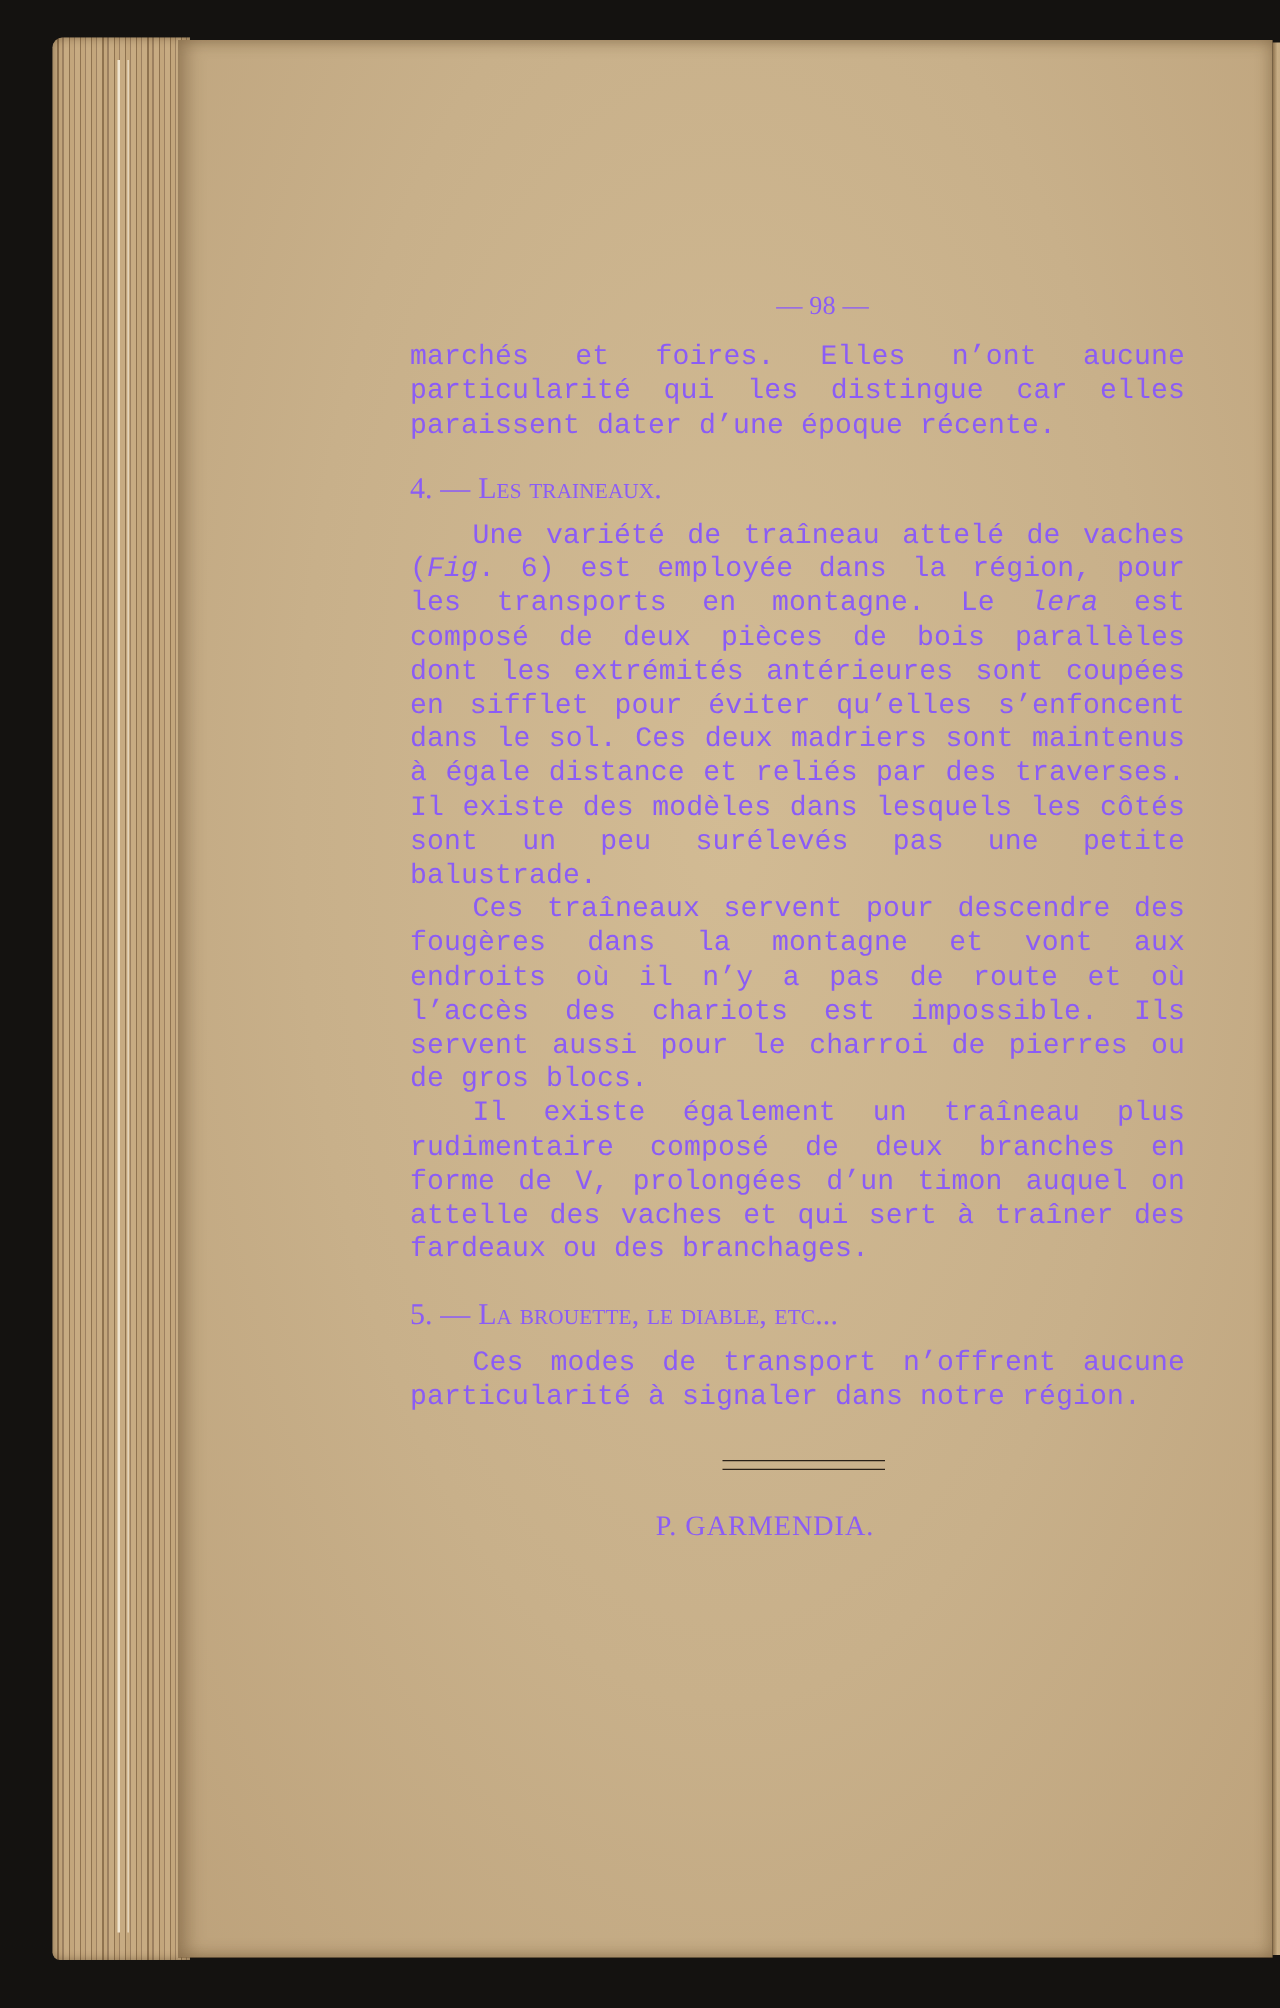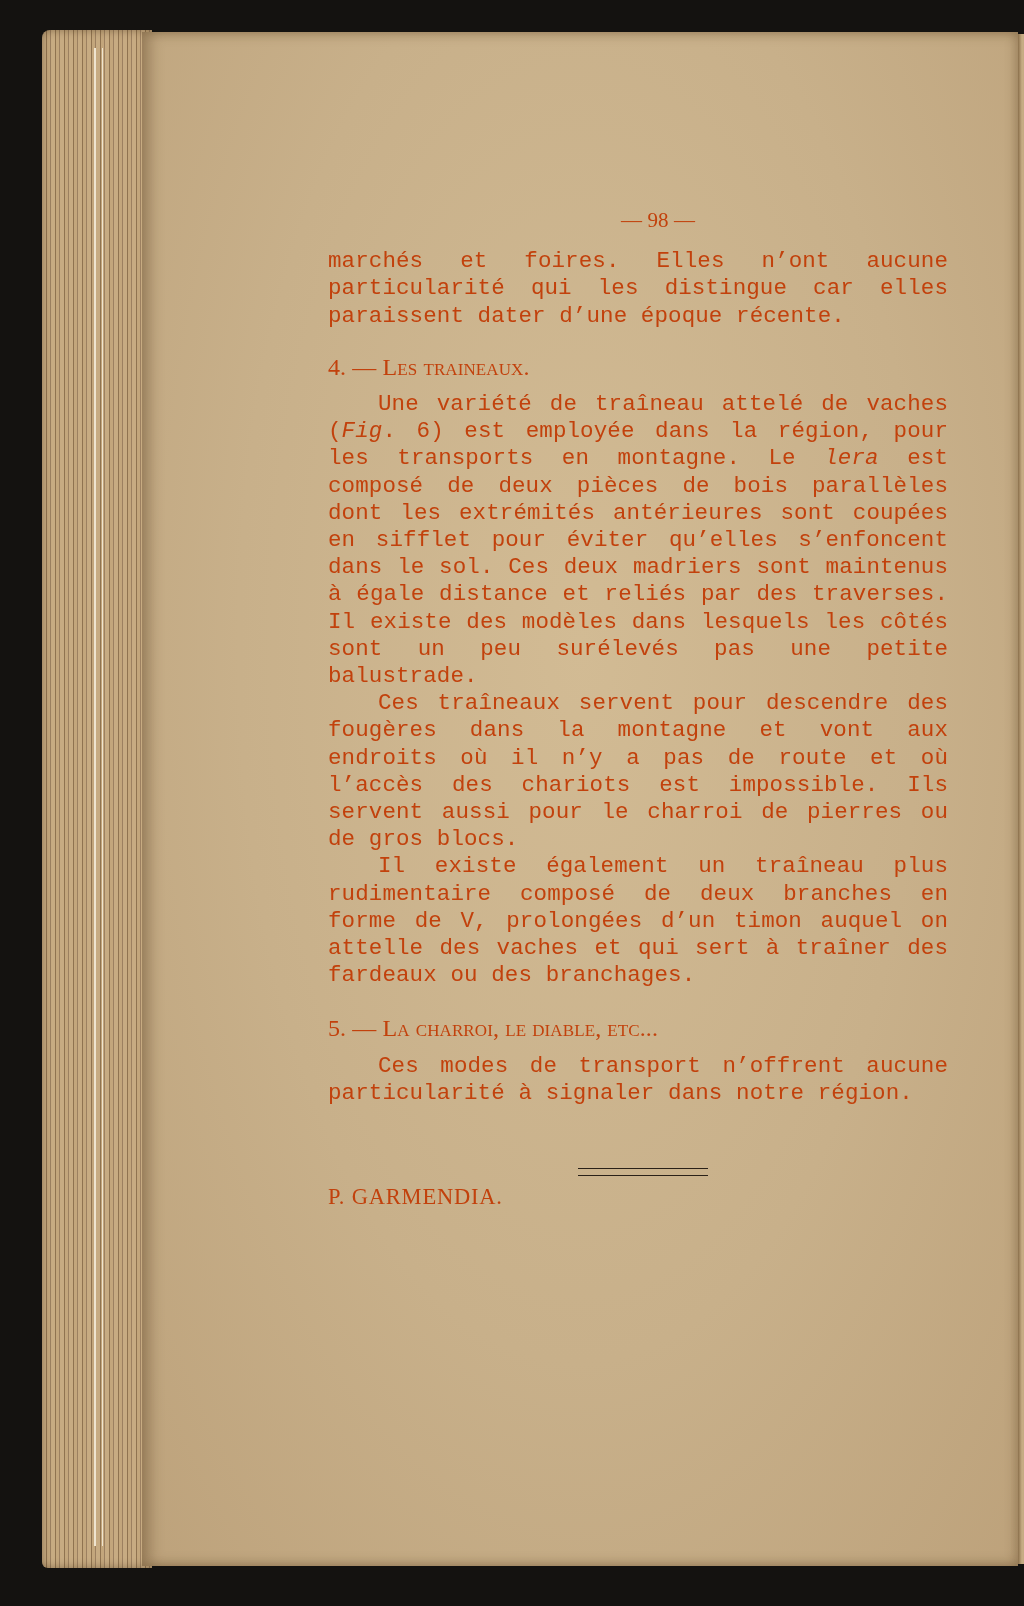--- a/index.html
+++ b/index.html
@@ -30,38 +30,38 @@
     position: absolute; left: 100px; top: 2px; width: 876px; height: 1534px;
     background:
       radial-gradient(ellipse at 50% 40%, #d2bb94 0%, #c8b08a 55%, #bda27b 100%);
     box-shadow: inset 8px 0 14px rgba(80,55,25,0.35), inset -4px 0 10px rgba(80,55,25,0.25);
   }
   .next-page {
     position: absolute; left: 976px; top: 4px; width: 10px; height: 1530px;
     background: linear-gradient(90deg, #8a6f4b 0%, #c7ad85 40%, #bfa57d 100%);
   }
   .content {
-    position: absolute; left: 328px; top: 207px; width: 620px;
-    color: #c2410c;
+    position: absolute; left: 328px; top: 231px; width: 620px;
+    color: #8b5cf6;
     font-size: 22.5px;
     line-height: 27.2px;
     letter-spacing: 0.1px;
   }
   .page-number {
     text-align: center; font-size: 21px; margin: 0 0 14px 0; padding-left: 40px;
   }
   p { margin: 0; text-align: justify; text-align-last: auto; }
   p.indent { text-indent: 50px; }
   .para-last { text-align-last: left; font-family: Liberation Mono, monospace; }
   .heading {
     margin: 24px 0 10px 0; font-size: 24px;
   }
   .sc { font-variant: small-caps; }
   .signature {
-    margin-top: 76px; text-align: left; padding-right: 52px; letter-spacing: 0.8px;
+    margin-top: 76px; text-align: center; padding-right: 52px; letter-spacing: 0.8px;
   }
   .rule {
     position: absolute; left: 578px; top: 1168px; width: 130px; height: 6px;
     border-top: 1.5px solid #2a2118; border-bottom: 1.5px solid #2a2118;
   }
 </style>
 </head>
 <body>
 
 <div class="book">
@@ -82,21 +82,21 @@
     <span>4. — </span><span class="sc">Les traineaux.</span>
   </div>
 
   <p class="indent para-last"><span>Une variété de traîneau attelé de vaches (</span><i>Fig</i><span>. 6) est employée dans la région, pour les transports en montagne. Le </span><i>lera</i><span> est composé de deux pièces de bois parallèles dont les extrémités antérieures sont coupées en sifflet pour éviter qu’elles s’enfoncent dans le sol. Ces deux madriers sont maintenus à égale distance et reliés par des traverses. Il existe des modèles dans lesquels les côtés sont un peu surélevés pas une petite balustrade.</span></p>
 
   <p class="indent para-last">Ces traîneaux servent pour descendre des fougères dans la montagne et vont aux endroits où il n’y a pas de route et où l’accès des chariots est impossible. Ils servent aussi pour le charroi de pierres ou de gros blocs.</p>
 
   <p class="indent para-last">Il existe également un traîneau plus rudimentaire composé de deux branches en forme de V, prolongées d’un timon auquel on attelle des vaches et qui sert à traîner des fardeaux ou des branchages.</p>
 
   <div class="heading" style="margin-top:26px">
-    <span>5. — </span><span class="sc">La charroi, le diable, etc...</span>
+    <span>5. — </span><span class="sc">La brouette, le diable, etc...</span>
   </div>
 
   <p class="indent para-last">Ces modes de transport n’offrent aucune particularité à signaler dans notre région.</p>
 
   <div class="signature">P. GARMENDIA.</div>
 </div>
 
 <div class="rule"></div>
 
 </body></html>

